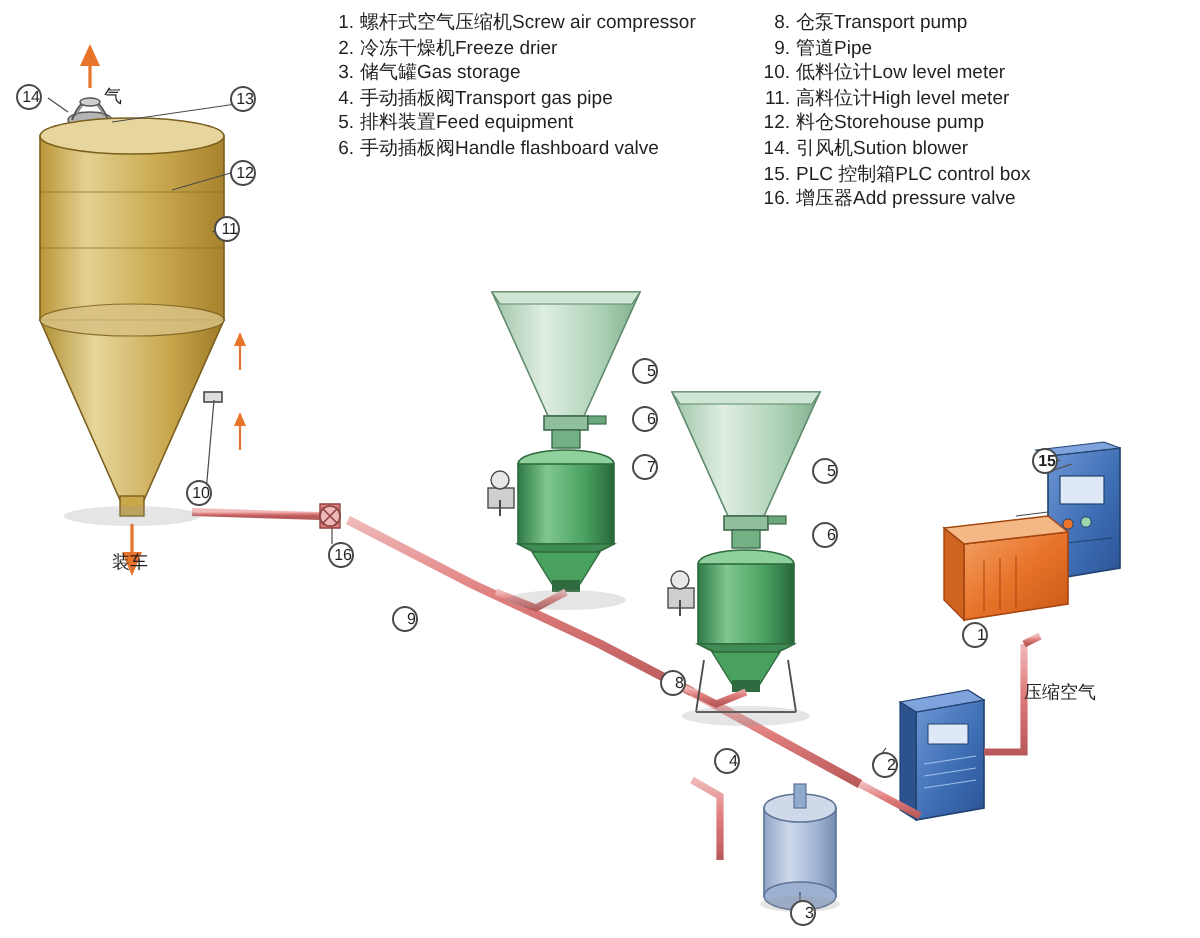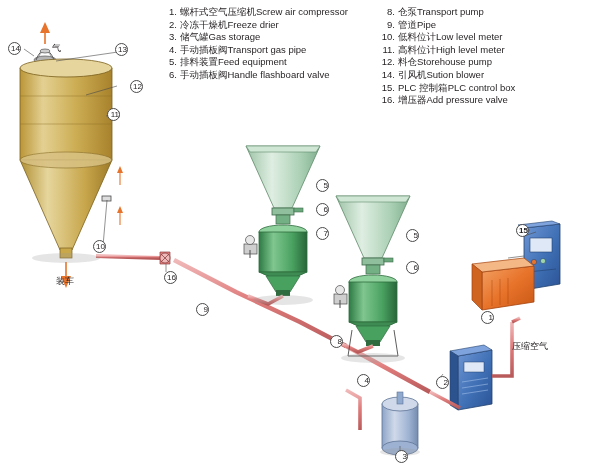--- a/index.html
+++ b/index.html
@@ -296,21 +296,21 @@
     <g opacity="0.25">
       <ellipse cx="66" cy="258" rx="34" ry="5" fill="#999"></ellipse>
       <ellipse cx="283" cy="300" rx="30" ry="5" fill="#999"></ellipse>
       <ellipse cx="373" cy="358" rx="32" ry="5" fill="#999"></ellipse>
       <ellipse cx="400" cy="452" rx="20" ry="4" fill="#999"></ellipse>
     </g>
   </svg>
 
   <div class="cb s" style="left:8px;  top:42px;">14</div>
   <div class="cb s" style="left:115px;top:43px;">13</div>
-  <div class="cb s" style="left:130px;top:80px;">12</div>
+  <div class="cb s" style="left:115px;top:80px;">12</div>
   <div class="cb s" style="left:107px;top:108px;">11</div>
   <div class="cb s" style="left:93px; top:240px;">10</div>
   <div class="cb s" style="left:164px;top:271px;">16</div>
   <div class="cb s" style="left:196px;top:303px;">9</div>
   <div class="cb s" style="left:316px;top:179px;">5</div>
   <div class="cb s" style="left:316px;top:203px;">6</div>
   <div class="cb s" style="left:316px;top:227px;">7</div>
   <div class="cb s" style="left:406px;top:229px;">5</div>
   <div class="cb s" style="left:406px;top:261px;">6</div>
   <div class="cb s" style="left:330px;top:335px;">8</div>

